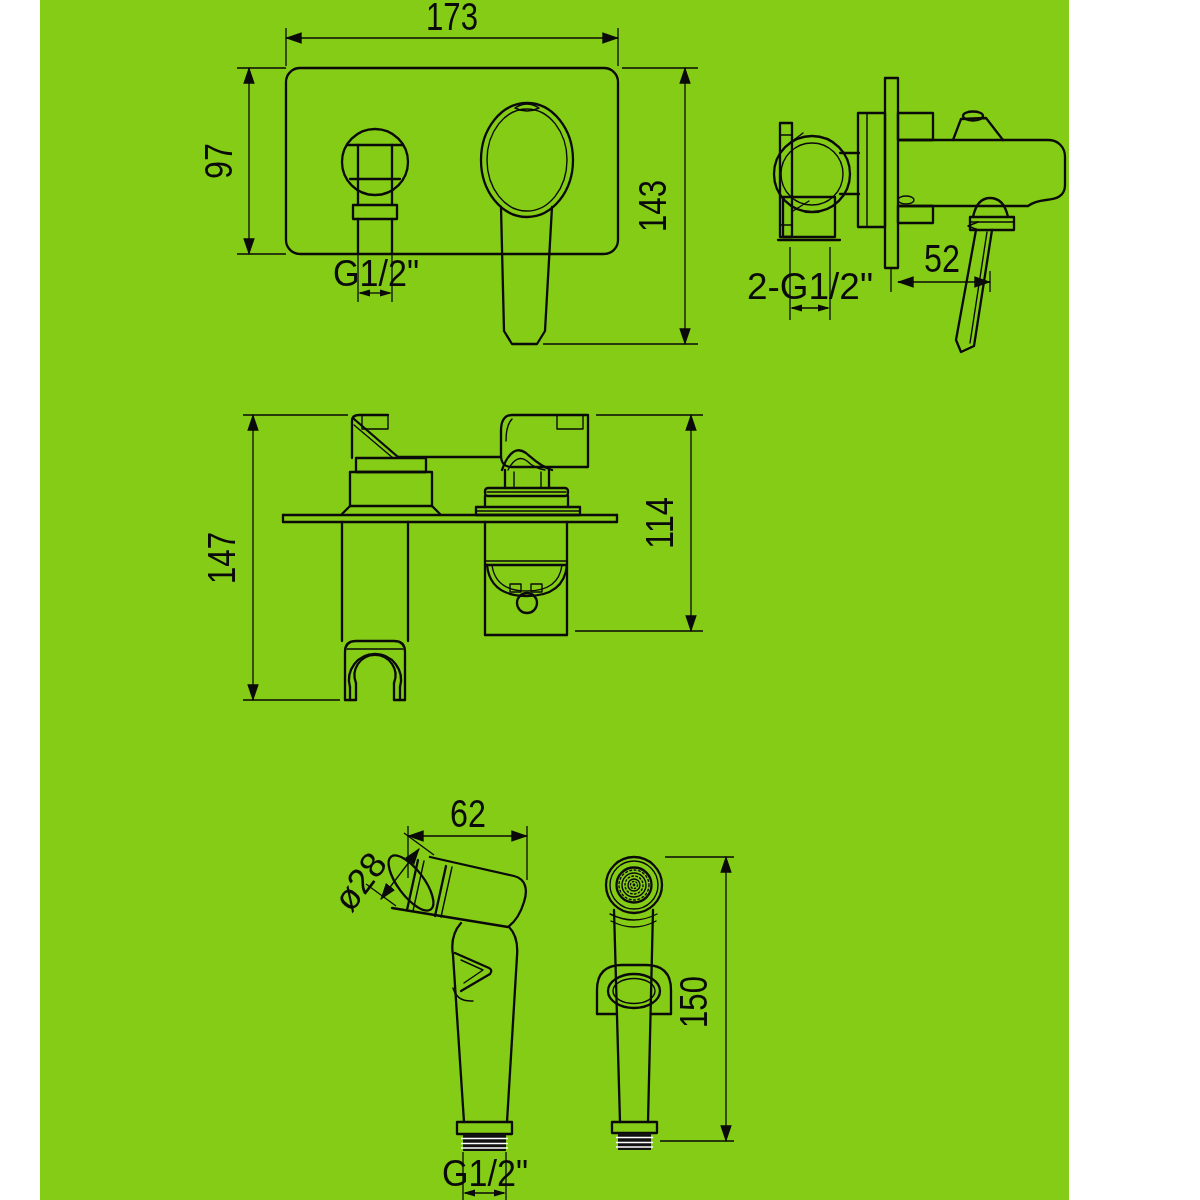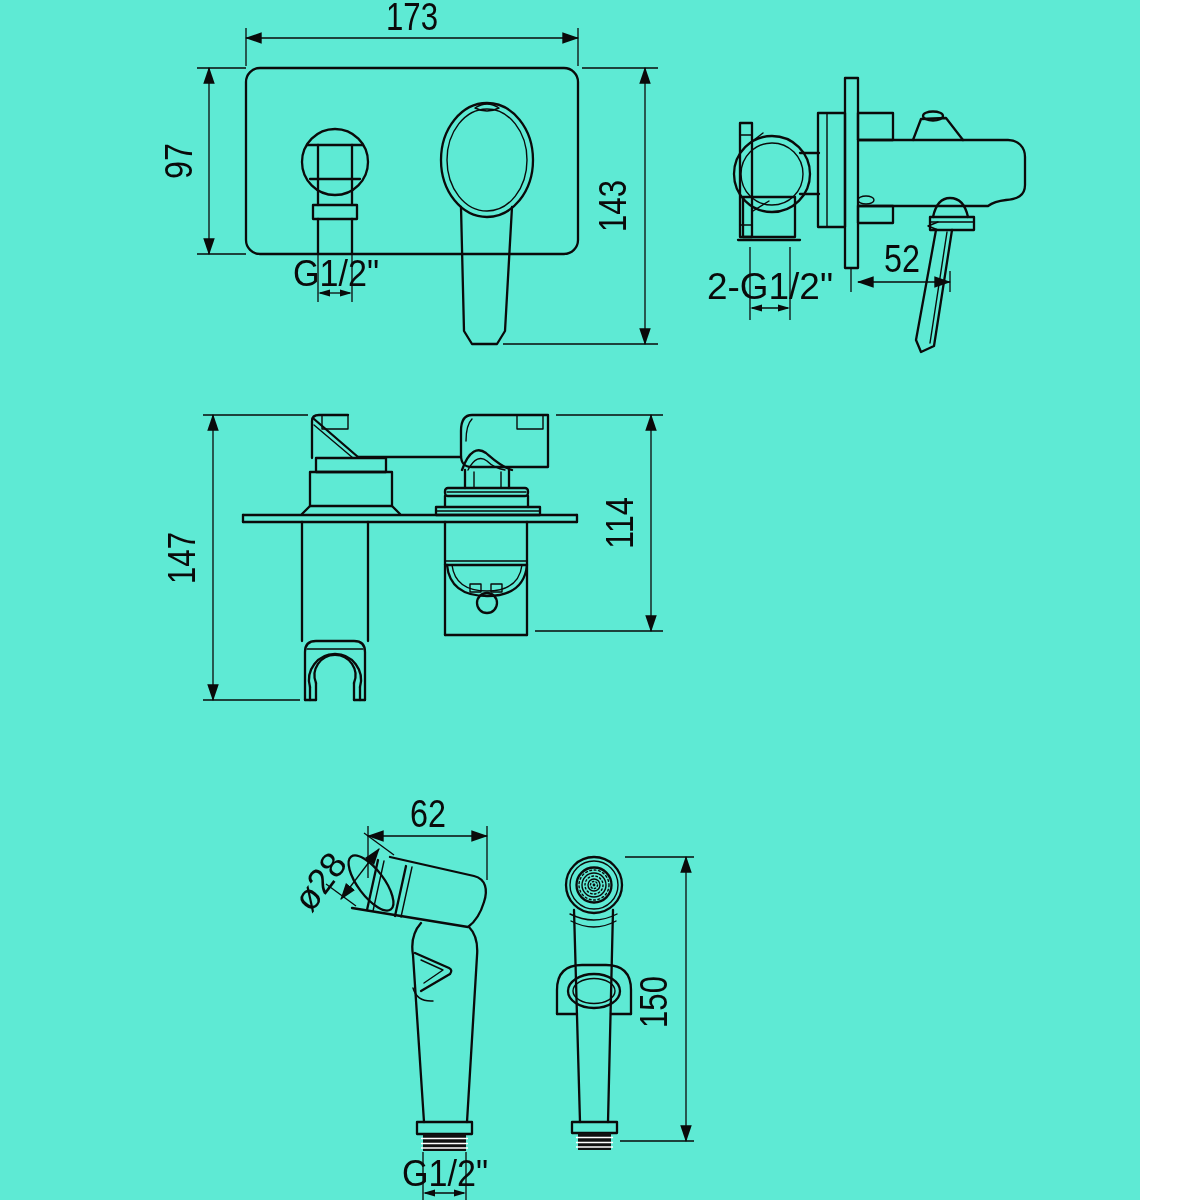--- a/index.html
+++ b/index.html
@@ -1,16 +1,16 @@
 <!DOCTYPE html>
 <html><head>
 <meta charset="utf-8">
 <style>
   html,body{margin:0;padding:0;background:#ffffff;}
-  .canvas{width:1140px;height:1200px;background:#5eead4;}
+  .canvas{width:1029px;height:1200px;background:#84cc16;margin-left:40px;}
   svg{display:block;}
   .ol{fill:none;stroke:#0a0a0a;stroke-width:2.3;stroke-linejoin:round;stroke-linecap:round;}
   .olt{fill:none;stroke:#0a0a0a;stroke-width:1.4;stroke-linejoin:round;stroke-linecap:round;}
   .dim{fill:none;stroke:#0a0a0a;stroke-width:1.3;}
   .arr{fill:#0a0a0a;stroke:none;}
   .dimtxt{font-family:"Liberation Sans",sans-serif;font-size:38px;fill:#0a0a0a;}
   .dimtxt-s{font-family:"Liberation Sans",sans-serif;font-size:36px;fill:#0a0a0a;}
 </style>
 </head>
 <body>

